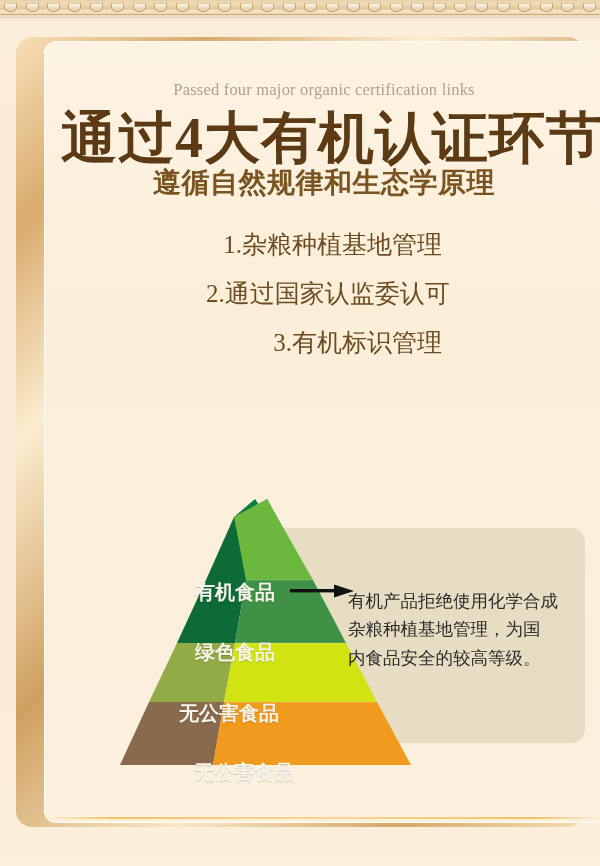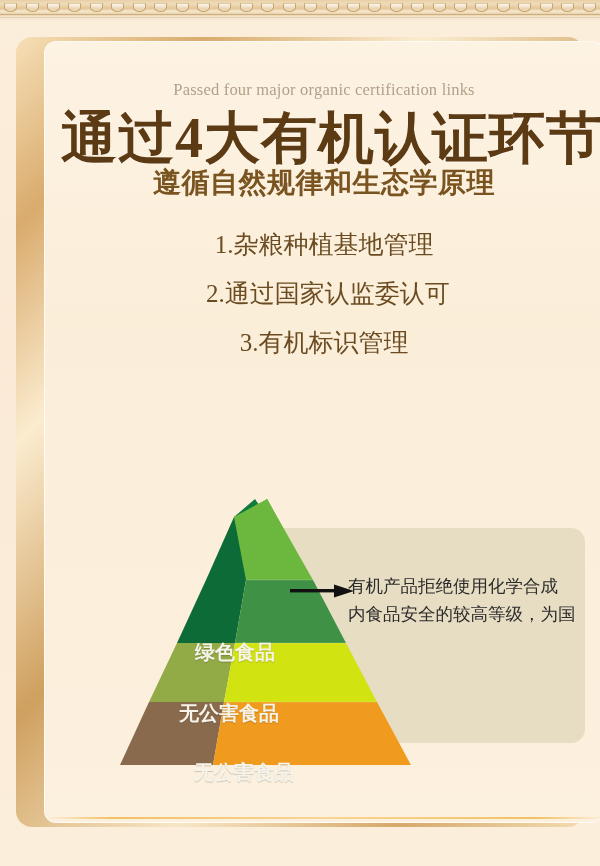--- a/index.html
+++ b/index.html
@@ -150,21 +150,21 @@
     color: #6b4c22;
     line-height: 1;
     padding: 0 0 0 0;
     margin: 0 0 24px 0;
     text-align: center;
     white-space: nowrap;
   }
   .list-item .row {
     display: inline-block;
     width: 236px;
-    text-align: center;
+    text-align: right;
   }
   .list-item .num {
     font-family: "Liberation Serif", "DejaVu Serif", serif;
     font-size: 25px;
   }
 
   
   .diagram {
     position: absolute;
     left: 0;
@@ -213,21 +213,21 @@
     left: 245px;
     top: 107px;
     width: 64px;
     height: 14px;
   }
 
   
   .info-text {
     position: absolute;
     left: 303px;
-    top: 95px;
+    top: 110px;
     width: 232px;
     font-family: "Liberation Sans", "DejaVu Sans", sans-serif;
     font-size: 17.5px;
     line-height: 1.62;
     color: #2b2b2b;
   }
   .info-text p { margin: 0; white-space: nowrap; }
 </style>
 </head>
 <body>
@@ -320,34 +320,36 @@
             <polygon points="170,166 281,166 312,225 159,225" fill="#d2e312"></polygon>
 
             <polygon points="159,225 312,225 346,288 148,288" fill="#f09a1e"></polygon>
 
             <line x1="181" y1="103" x2="248" y2="103" stroke="rgba(255,255,255,0.18)" stroke-width="1"></line>
             <line x1="170" y1="166" x2="281" y2="166" stroke="rgba(255,255,255,0.18)" stroke-width="1"></line>
             <line x1="159" y1="225" x2="312" y2="225" stroke="rgba(255,255,255,0.18)" stroke-width="1"></line>
           </svg>
         </div>
 
+        <div class="pyr-label l-organic">有机食品</div>
         <div class="pyr-label l-green">绿色食品</div>
         <div class="pyr-label l-pollfree">无公害食品</div>
         <div class="pyr-label l-ordinary">无公害食品</div>
 
         <div class="arrow">
           <svg width="64" height="14" viewBox="0 0 64 14" xmlns="http://www.w3.org/2000/svg">
             <rect x="0" y="5" width="48" height="3.4" fill="#111111"></rect>
             <polygon points="44,0.5 64,7 44,13.5" fill="#111111"></polygon>
           </svg>
         </div>
 
         <div class="info-text">
           <p>有机产品拒绝使用化学合成</p>
-          <p>内食品安全的较高等级，为国</p>
+          <p>杂粮种植基地管理，为国</p>
+          <p>内食品安全的较高等级。</p>
         </div>
 
       </div>
 
       <div class="bottom-accent"></div>
     </div>
   </div>
 
 </div>
 

